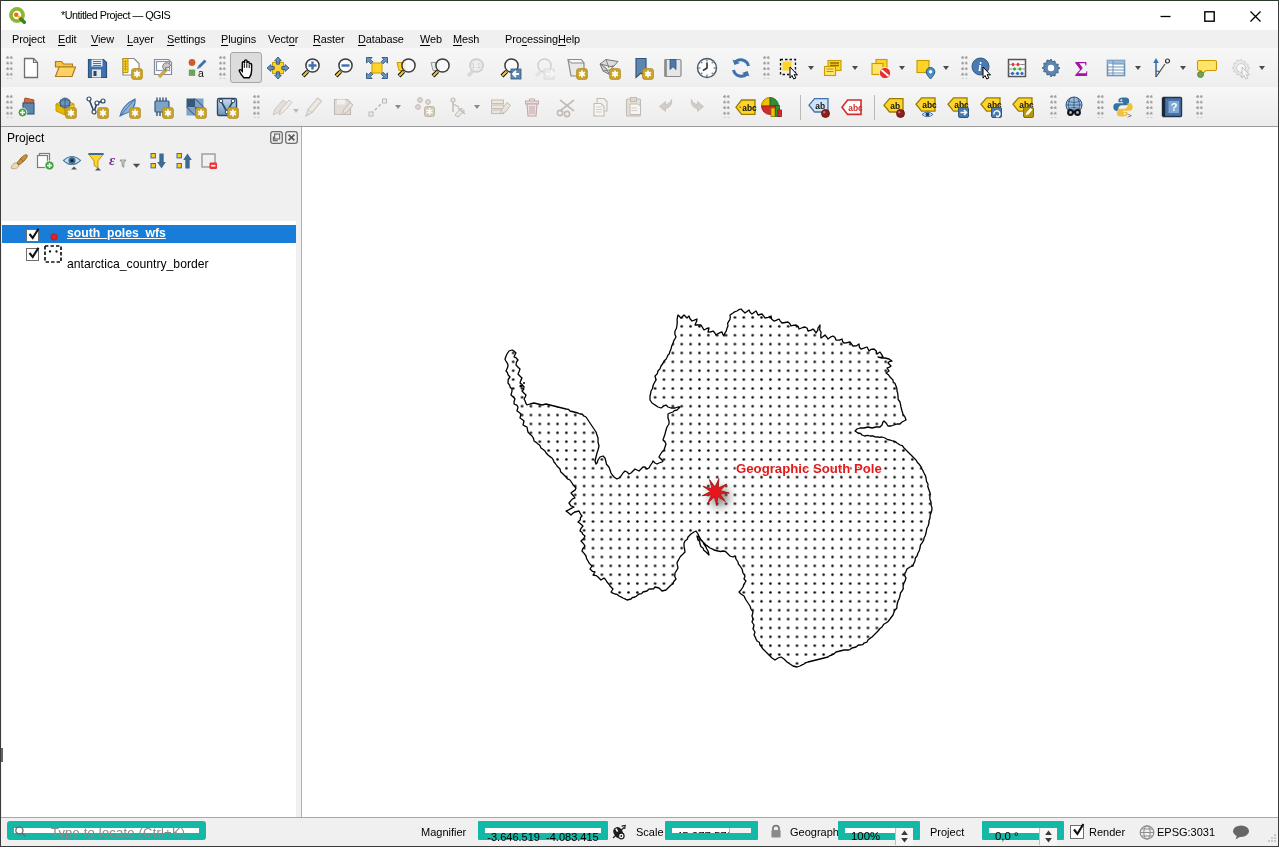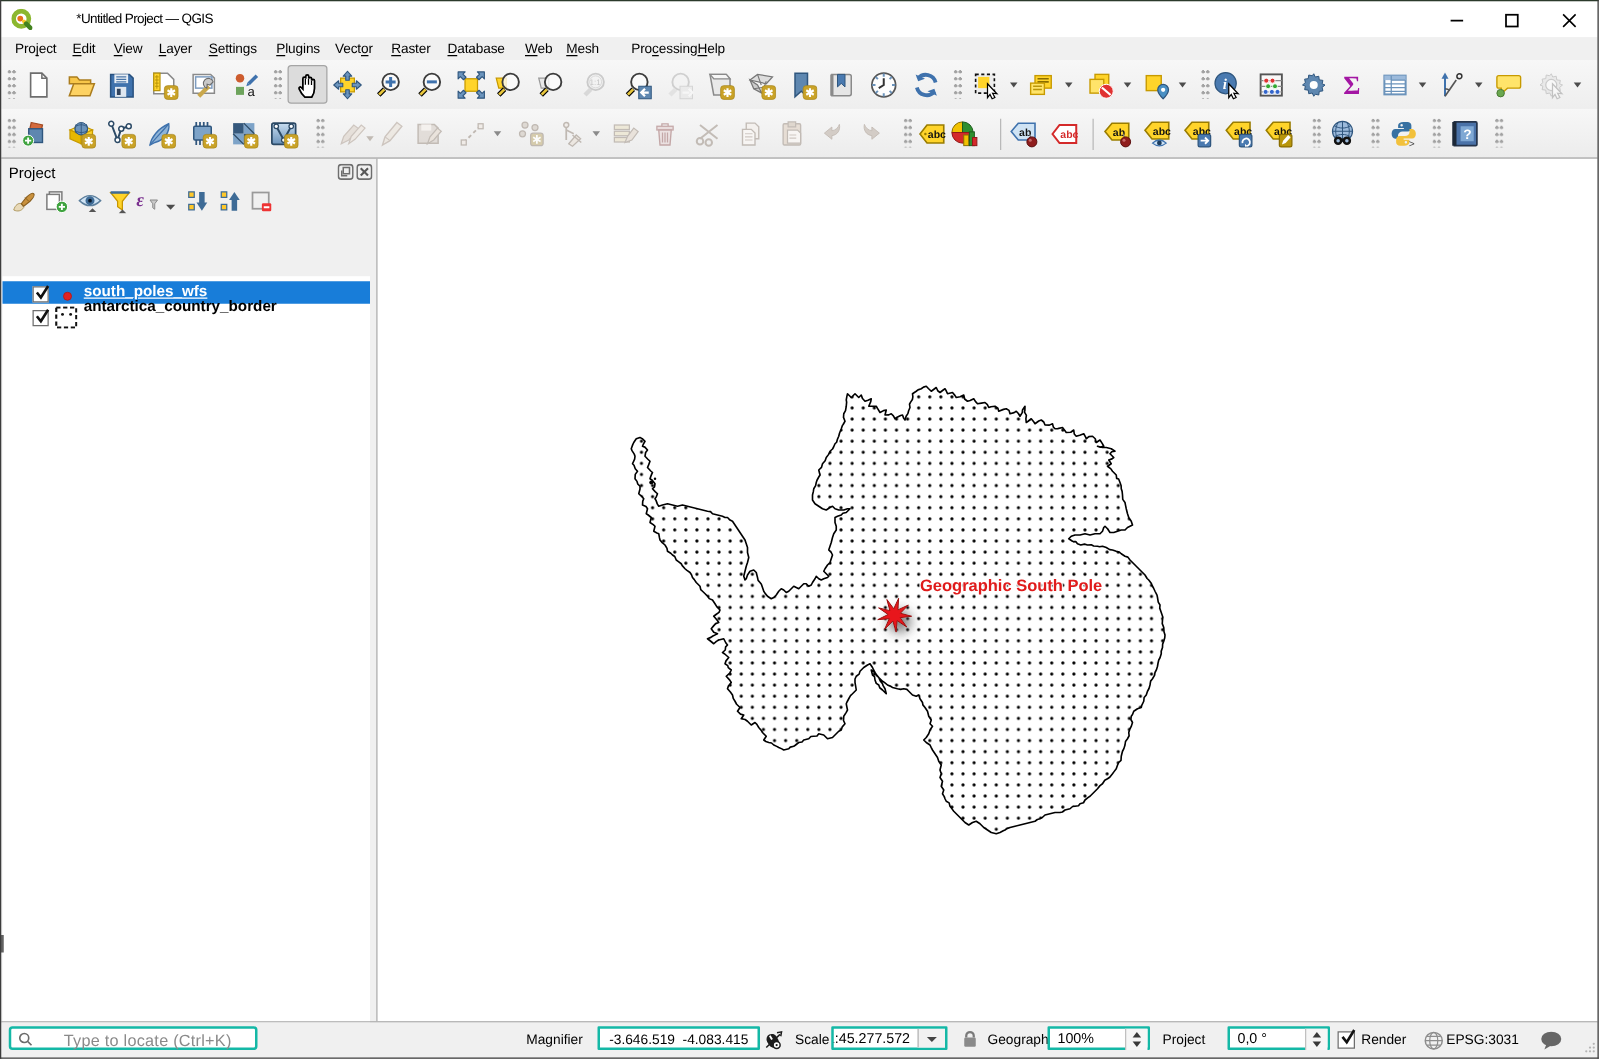--- a/index.html
+++ b/index.html
@@ -1,16 +1,16 @@
 <!DOCTYPE html>
 <html><head><meta charset="utf-8">
 <style>
 html,body{margin:0;padding:0;width:1279px;height:847px;overflow:hidden;background:#fff;
   font-family:"Liberation Sans",sans-serif;-webkit-font-smoothing:antialiased;}
-#win{position:absolute;left:0;top:0;width:1279px;height:847px;background:#e5e5e5;}
+#win{position:absolute;left:0;top:0;width:1279px;height:847px;background:#d946ef;}
 .abs{position:absolute;}
 #topborder{left:0;top:0;width:1279px;height:1px;background:#2b3a2b;}
 #lborder{left:0;top:0;width:1px;height:847px;background:#3c3c3c;}
 #rborder{left:1278px;top:0;width:1px;height:847px;background:#3c3c3c;}
 #bborder{left:0;top:846px;width:1279px;height:1px;background:#3c3c3c;}
 #titlebar{left:1px;top:1px;width:1277px;height:29px;background:#fff;}
 #title{left:60px;top:8px;font-size:10.8px;letter-spacing:-0.5px;color:#000;}
 #menubar{left:1px;top:30px;width:1277px;height:18px;background:#f0f0f0;}
 .mi{position:absolute;top:3px;font-size:10.9px;letter-spacing:-0.1px;color:#000;white-space:pre;}
 .mi u{text-underline-offset:2px;}
@@ -24,21 +24,21 @@
 .t2{top:8px;}
 .dd{position:absolute;top:18px;width:0;height:0;border-left:3.6px solid transparent;border-right:3.6px solid transparent;border-top:4.4px solid #4c4c4c;}
 .sep2{position:absolute;top:8px;width:1px;height:25px;background:#b9b9b9;}
 #panel{left:1px;top:127px;width:301px;height:690px;background:#f0f0f0;}
 #ptitle{left:6px;top:4px;font-size:12px;color:#000;}
 #plist{left:1px;top:46px;width:294px;height:643px;background:#fff;margin-top:48px;}
 #selrow{left:0px;top:4px;width:294px;height:18px;background:#187dd9;}
 .pt{position:absolute;width:20px;height:20px;top:24px;}
 #statusbar{left:1px;top:818px;width:1277px;height:28px;background:#f0f0f0;font-size:11px;}
 #sline{left:1px;top:817px;width:1277px;height:1px;background:#a8a8a8;}
-.sbox{position:absolute;background:#fff;border:2px solid #14b8a6;border-radius:1px;height:19px;top:3px;box-sizing:border-box;}
+.sbox{position:absolute;background:#fff;border:7px solid #14b8a6;border-radius:1px;height:19px;top:3px;box-sizing:border-box;}
 .slab{position:absolute;top:8px;color:#000;}
 #canvas{left:302px;top:127px;width:976px;height:690px;background:#fff;}
 #mapsvg{position:absolute;left:0;top:0;}
 .wb{position:absolute;top:9px;width:13px;height:13px;}
 </style></head>
 <body>
 <div id="win">
 
 <div class="abs" id="titlebar">
  <svg class="abs" style="left:8px;top:6px" width="17" height="17" viewBox="0 0 17 17">
@@ -640,21 +640,21 @@
   <span class="abs" style="left:65px;top:5px;font-size:12.2px;font-weight:bold;color:#fff;text-decoration:underline">south_poles_wfs</span>
   <div class="abs" style="left:24px;top:27px;width:13px;height:13px;background:#fff;border:1px solid #6e6e6e;box-sizing:border-box"></div>
   <svg class="abs" style="left:25px;top:25px" width="14" height="14" viewBox="0 0 14 14">
           <path d="M2.5 7l3.2 4L11.5 1.8" fill="none" stroke="#111" stroke-width="2.1"></path>
         </svg>
   <svg class="abs" style="left:42px;top:24px" width="18" height="18" viewBox="0 0 18 18">
           <rect x="1" y="1" width="16" height="16" fill="#fff" stroke="#111" stroke-width="1.7" stroke-dasharray="3.4 2.1"></rect>
           <circle cx="6" cy="6.5" r="1.15" fill="#111"></circle>
           <circle cx="12.5" cy="6.5" r="1.15" fill="#111"></circle>
         </svg>
-  <span class="abs" style="left:65px;top:17px;font-size:12.2px;font-weight:bold;color:#000">antarctica_country_border</span>
+  <span class="abs" style="left:65px;top:36px;font-size:12.2px;font-weight:normal;color:#000">antarctica_country_border</span>
  </div>
 </div>
 
 <div class="abs" id="canvas">
 <svg id="mapsvg" width="976" height="690" viewBox="0 0 976 690">
 <defs>
 <pattern id="dots" x="3.2" y="2.6" width="8.87" height="8.87" patternUnits="userSpaceOnUse">
  <circle cx="4.4" cy="4.4" r="1.28" fill="#000"></circle>
 </pattern>
 <filter id="starshadow" x="-60%" y="-60%" width="240%" height="240%">

